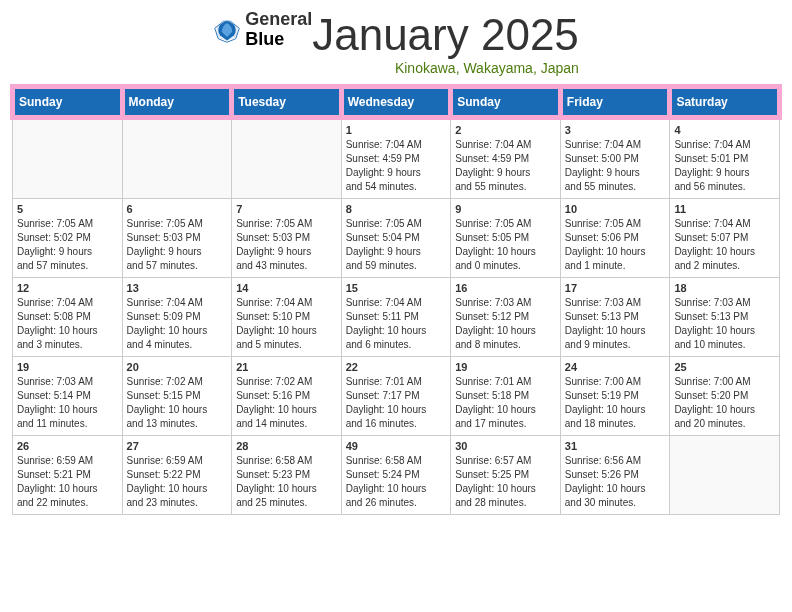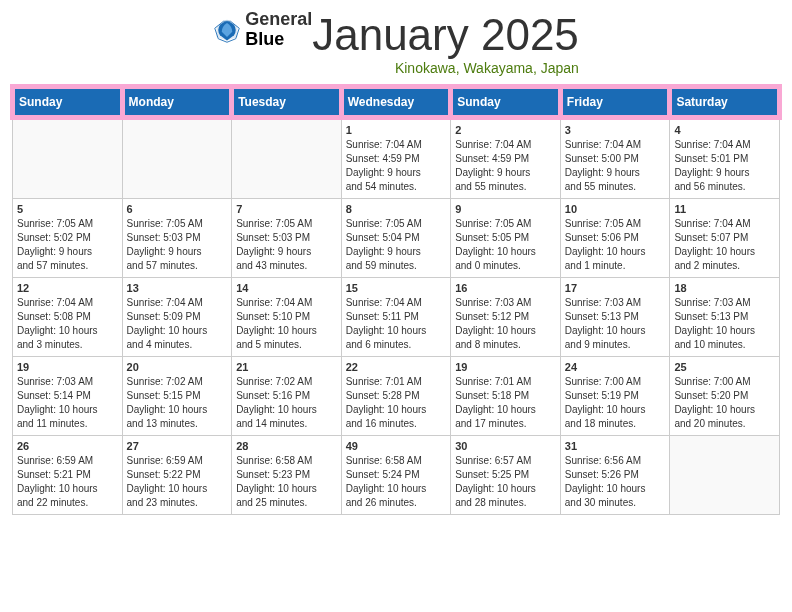--- a/index.html
+++ b/index.html
@@ -207,21 +207,21 @@
         <td>
           <div class="day-number">20</div>
           <div class="day-info"><span>Sunrise: 7:02 AM</span><br><span>Sunset: 5:15 PM</span><br><span>Daylight: 10 hours</span><br><span>and 13 minutes.</span></div>
         </td>
         <td>
           <div class="day-number">21</div>
           <div class="day-info"><span>Sunrise: 7:02 AM</span><br><span>Sunset: 5:16 PM</span><br><span>Daylight: 10 hours</span><br><span>and 14 minutes.</span></div>
         </td>
         <td>
           <div class="day-number">22</div>
-          <div class="day-info"><span>Sunrise: 7:01 AM</span><br><span>Sunset: 5:28 PM</span><br><span>Daylight: 10 hours</span><br><span>and 16 minutes.</span></div>
+          <div class="day-info"><span>Sunrise: 7:01 AM</span><br><span>Sunset: 7:17 PM</span><br><span>Daylight: 10 hours</span><br><span>and 16 minutes.</span></div>
         </td>
         <td>
           <div class="day-number">19</div>
           <div class="day-info"><span>Sunrise: 7:01 AM</span><br><span>Sunset: 5:18 PM</span><br><span>Daylight: 10 hours</span><br><span>and 17 minutes.</span></div>
         </td>
         <td>
           <div class="day-number">24</div>
           <div class="day-info"><span>Sunrise: 7:00 AM</span><br><span>Sunset: 5:19 PM</span><br><span>Daylight: 10 hours</span><br><span>and 18 minutes.</span></div>
         </td>
         <td>

